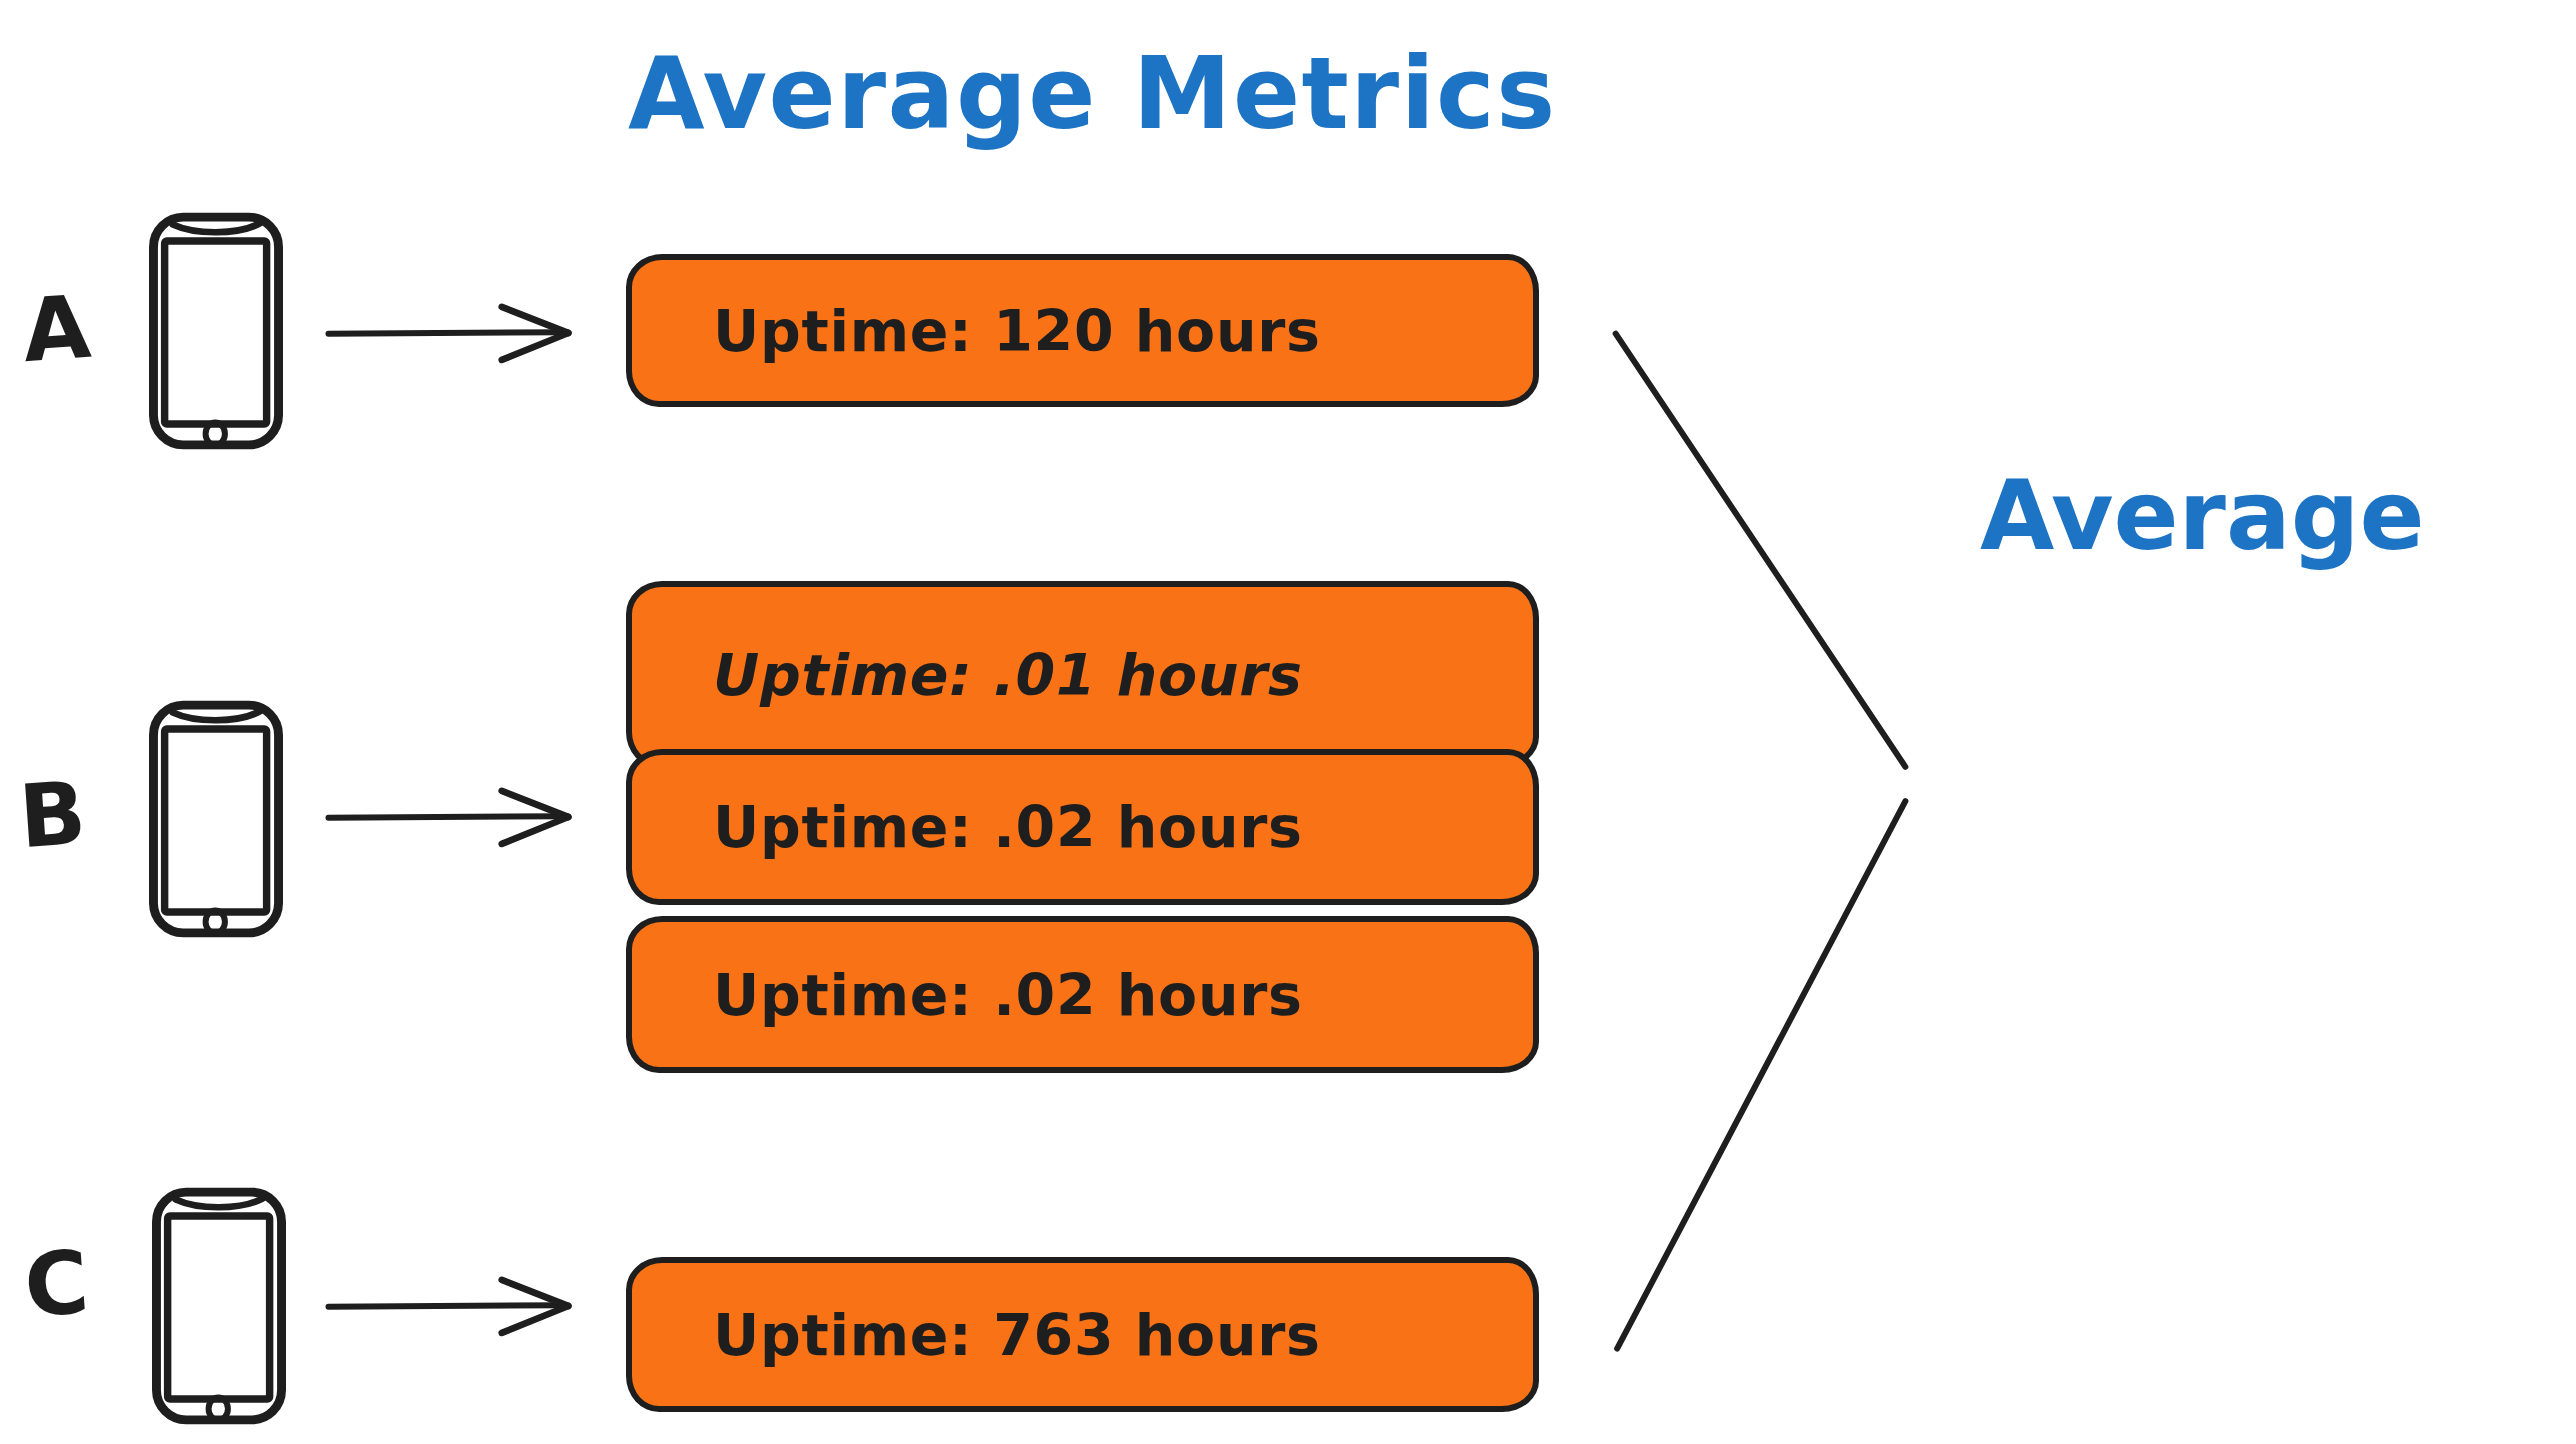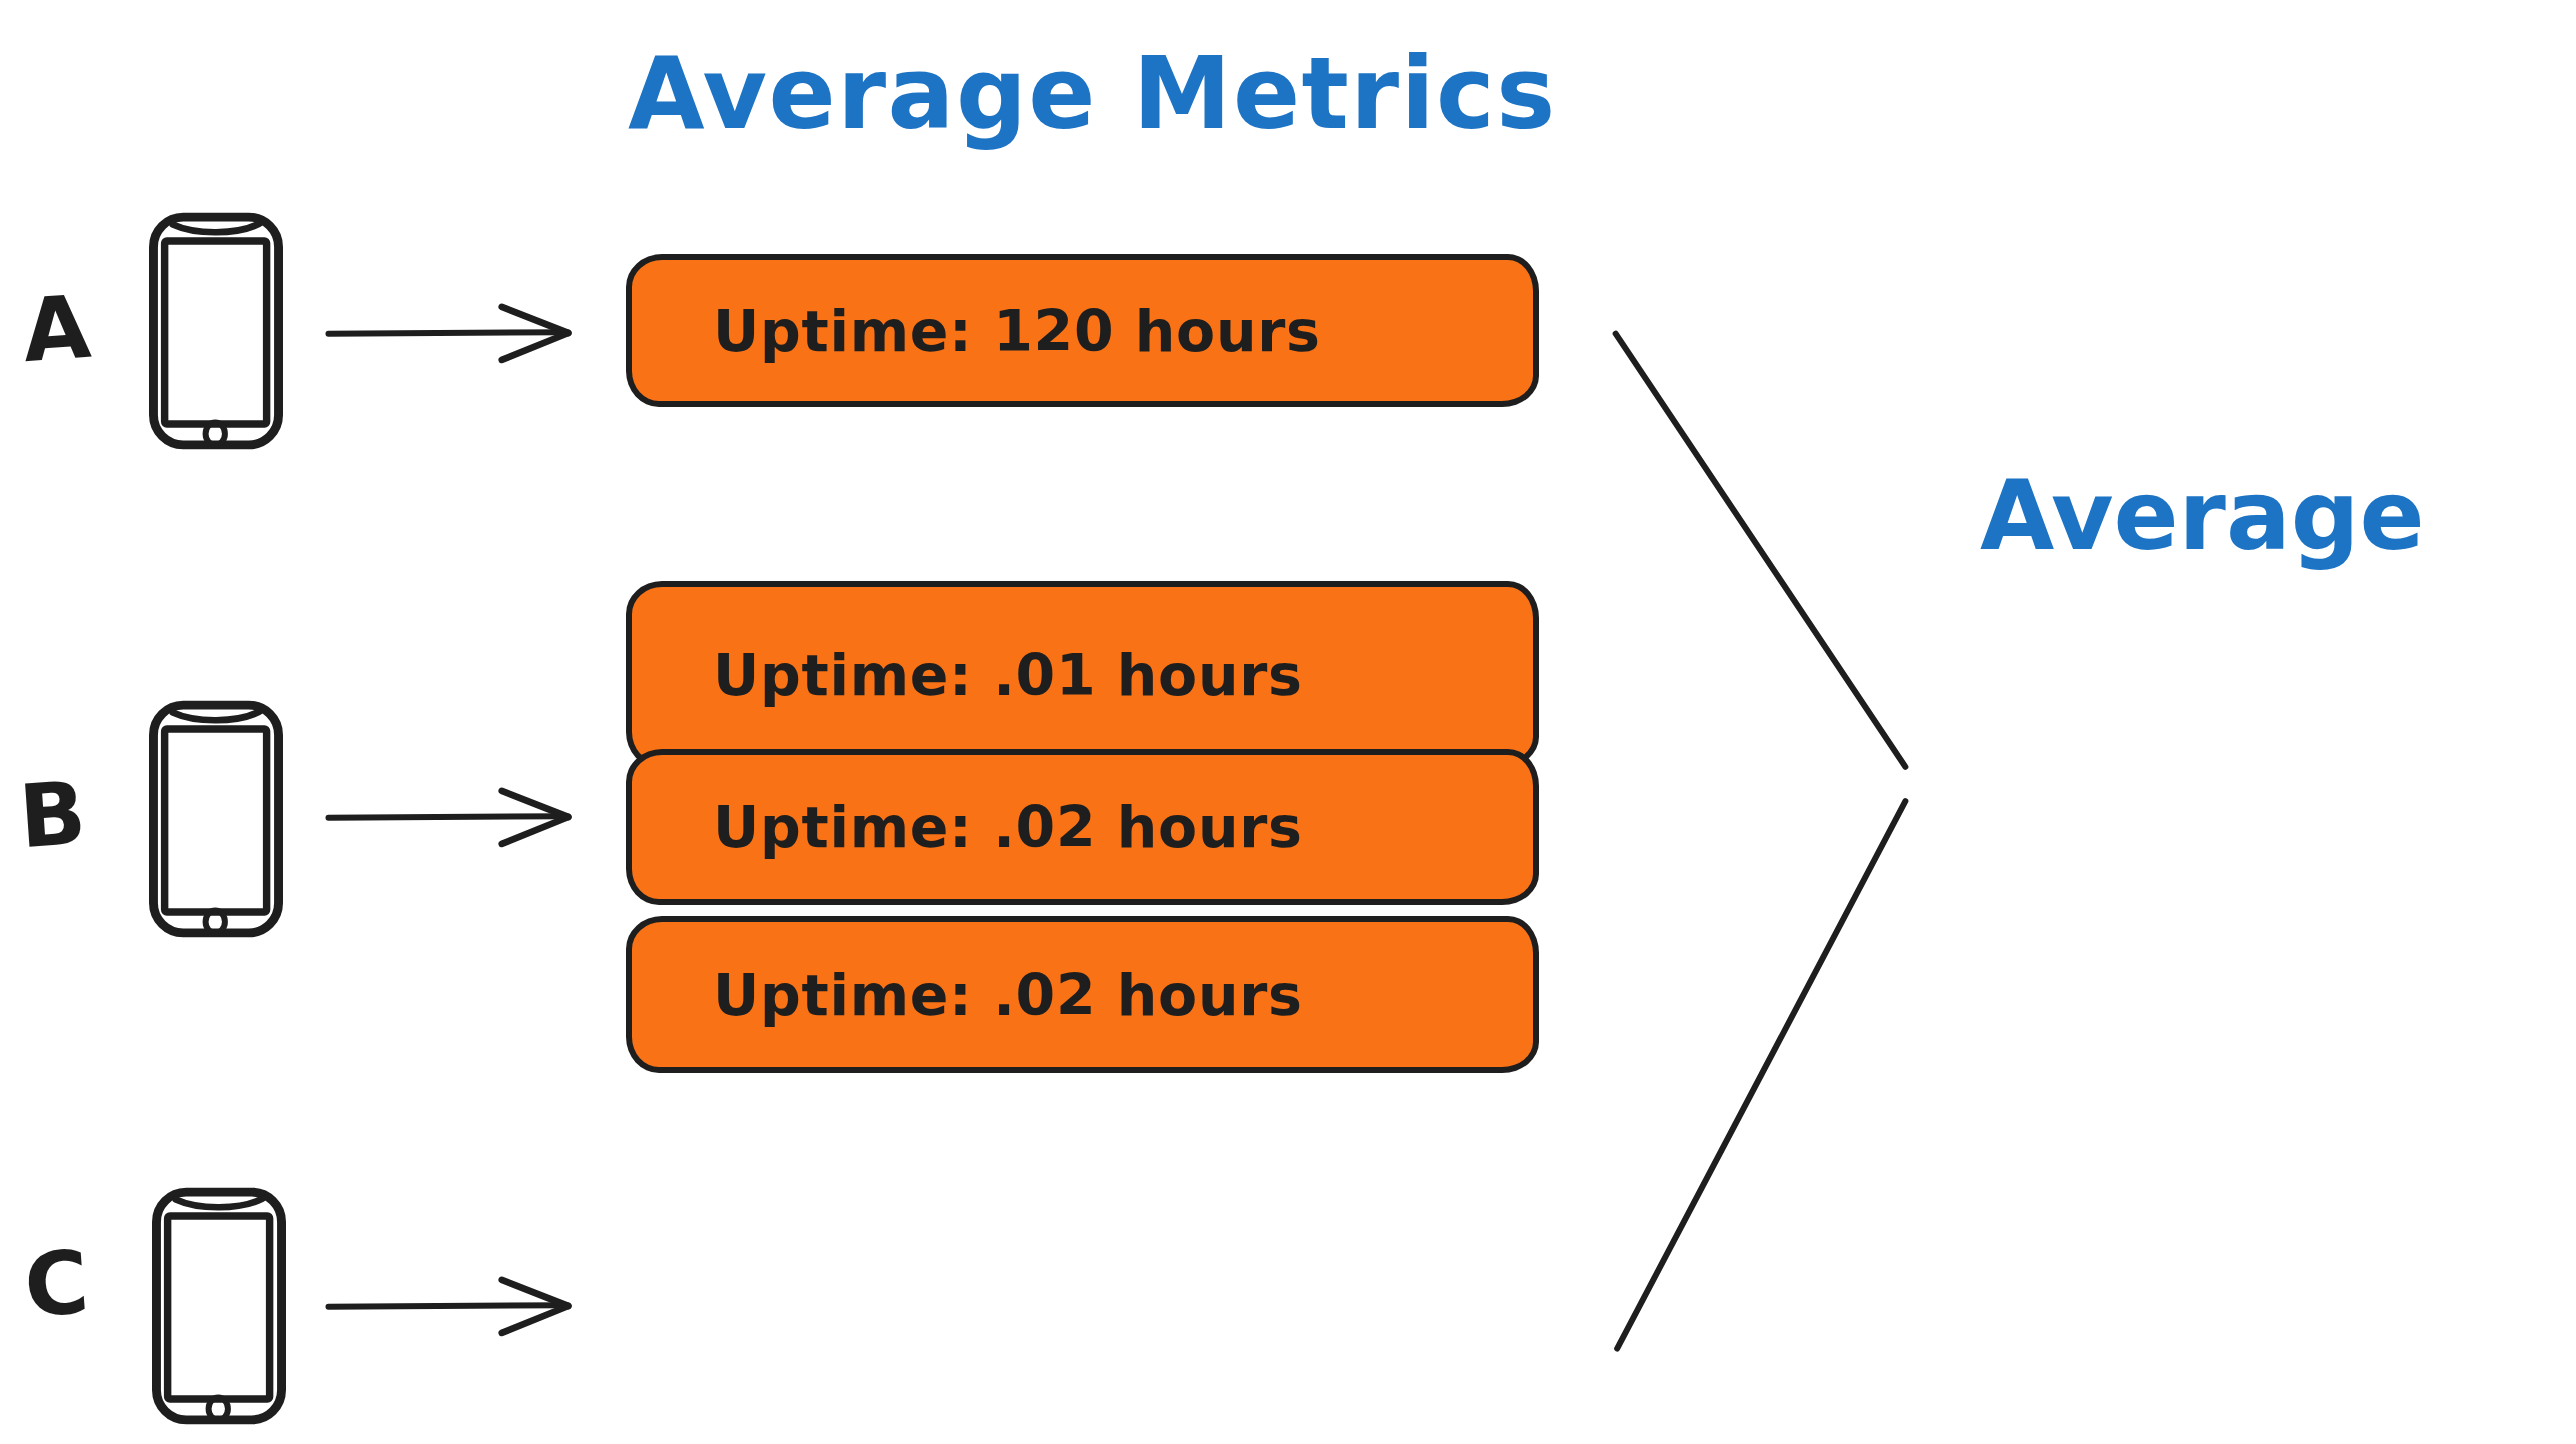--- a/index.html
+++ b/index.html
@@ -65,21 +65,21 @@
     display: flex;
     align-items: center;
     padding-left: 81px;
     font-size: 57px;
     font-weight: 600;
     letter-spacing: 0.7px;
     color: var(--ink, #1e1e1e);
     white-space: nowrap;
   }
   .box-a  { top: 254px;  height: 153px; }
-  .box-b1 { top: 581px;  height: 187px; }
+  .box-b1 { top: 581px;  height: 187px; font-style: italic; }
   .box-b2 { top: 749px; height: 156px; }
   .box-b3 { top: 916px; height: 157px; }
   .box-c  { top: 1257px; height: 155px; }
 
   
   .merge-chevron { left: 1599px; top: 321px; width: 329px; height: 1038px; }
 
   
   .result-heading {
     left: 1980px; top: 442px; width: 568px;
@@ -156,20 +156,23 @@
     <rect class="stroke" x="6" y="6" width="168" height="306" rx="40" stroke-width="12"></rect>
     <path class="stroke" d="M 32 16 C 62 30 118 30 148 15" stroke-width="9"></path>
     <rect class="stroke" x="21" y="38" width="137" height="246" rx="3" stroke-width="10"></rect>
     <ellipse class="stroke" cx="89" cy="297" rx="13" ry="15" stroke-width="8"></ellipse>
   </svg>
   <svg class="abs flow-arrow arrow-c" viewBox="0 0 340 104" aria-hidden="true">
     <path class="stroke" d="M 10 53 L 324 51" stroke-width="8"></path>
     <path class="stroke" d="M 242 17 L 331 52" stroke-width="9"></path>
     <path class="stroke" d="M 242 88 L 331 52" stroke-width="9"></path>
   </svg>
+  <div class="abs metric-box box-c">
+    <span>Uptime: 763 hours</span>
+  </div>
 
   <svg class="abs merge-chevron" viewBox="0 0 440 1390" aria-hidden="true">
     <path class="stroke" d="M 22 17 L 410 597" stroke-width="8"></path>
     <path class="stroke" d="M 410 643 L 24 1376" stroke-width="8"></path>
   </svg>
 
   <div class="abs result-heading">
     <div>Average</div>
   </div>
 

